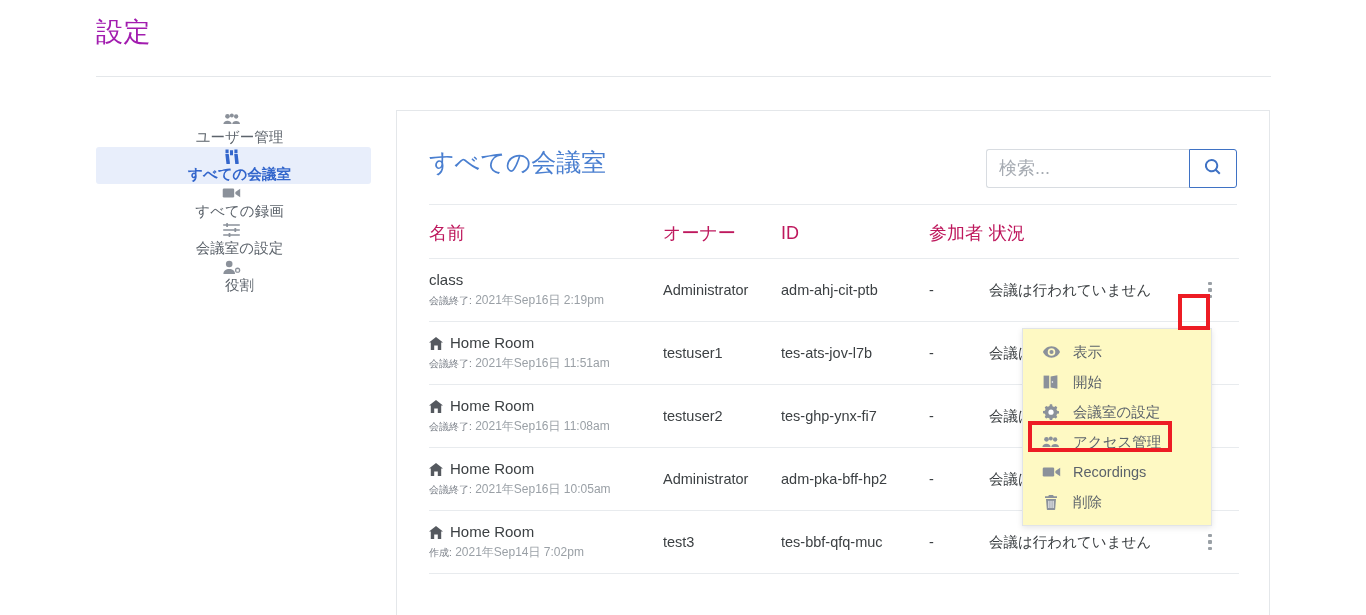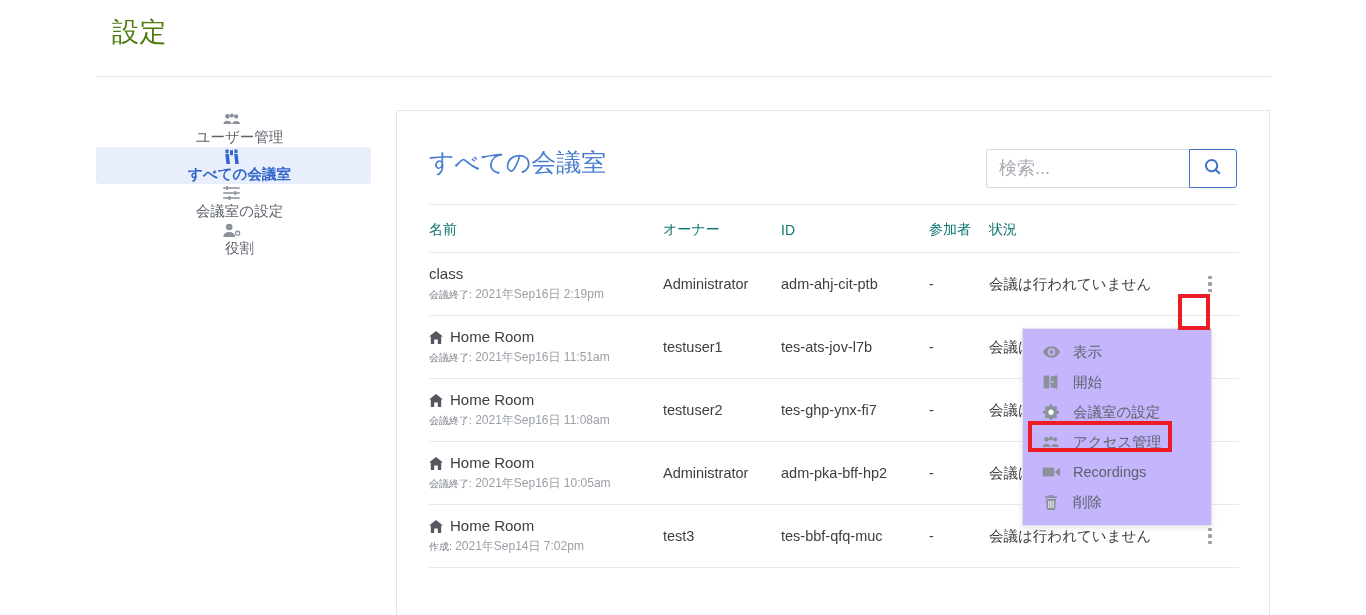--- a/index.html
+++ b/index.html
@@ -21,25 +21,25 @@
     position: absolute;
     left: 96px;
     top: 0;
     width: 1175px;
     height: 77px;
     border-bottom: 1px solid #e4e7ea;
     box-sizing: border-box;
   }
   .page-title {
     position: absolute;
-    left: 16px;
+    left: 0;
     top: 14px;
     font-size: 27px;
     font-weight: 400;
-    color: #4d7c0f;
+    color: #a21caf;
     letter-spacing: 0.5px;
   }
 
   
   .sidebar {
     position: absolute;
     left: 96px;
     top: 110px;
     width: 275px;
   }
@@ -139,22 +139,22 @@
   
   .tbl {
     margin: 0 32px;
     width: calc(100% - 64px);
     border-collapse: collapse;
     table-layout: fixed;
   }
   .tbl th {
     text-align: left;
     font-weight: 400;
-    font-size: 14px;
-    color: #0f766e;
+    font-size: 18px;
+    color: #be185d;
     padding: 16px 0 13px 0;
     border-bottom: 1px solid #e8ebee;
   }
   .tbl td {
     padding: 12px 0;
     border-bottom: 1px solid #e8ebee;
     font-size: 14.5px;
     color: #3c4043;
     vertical-align: middle;
   }
@@ -218,21 +218,21 @@
     z-index: 40;
     pointer-events: none;
   }
 
   
   .dropdown {
     position: absolute;
     left: 1022px;
     top: 328px;
     width: 190px;
-    background: #c4b5fd;
+    background: #fef9c3;
     border: 1px solid #e1e4e8;
     box-shadow: 0 2px 6px rgba(0,0,0,0.10);
     padding: 8px 0;
     z-index: 30;
     box-sizing: border-box;
   }
   .menu-item {
     display: flex;
     align-items: center;
     height: 30px;
@@ -289,20 +289,29 @@
   <div class="nav-item active">
     <span class="nav-icon">
       <svg width="17" height="15" viewBox="0 0 18 16">
           <path d="M2.6 0.6h3.3v4H2.6zM12.1 0.6h3.3v4h-3.3zM7.4 1.4h3.2v5.2H7.4z"></path>
           <path d="M2.4 5.4h3.7L7.3 15a1.9 1.9 0 0 1-3.8 0zM11.9 5.4h3.7l1.1 9.6a1.9 1.9 0 0 1-3.8 0z"></path>
         </svg>
     </span>
     <span class="nav-label">すべての会議室</span>
   </div>
 
+  <div class="nav-item">
+    <span class="nav-icon">
+      <svg width="19" height="12" viewBox="0 0 20 13">
+          <rect x="0.5" y="1.5" width="12.4" height="10" rx="1.4"></rect>
+          <path d="M14.2 5.3L19.4 2v9l-5.2-3.3z"></path>
+        </svg>
+    </span>
+    <span class="nav-label">すべての録画</span>
+  </div>
 
 
   <div class="nav-item">
     <span class="nav-icon">
       <svg width="18" height="14" viewBox="0 0 18 14">
           <rect x="0" y="1.2" width="17" height="1.5" rx="0.7"></rect>
           <rect x="0" y="6.2" width="17" height="1.5" rx="0.7"></rect>
           <rect x="0" y="11.2" width="17" height="1.5" rx="0.7"></rect>
           <rect x="3.2" y="0" width="1.8" height="4" rx="0.6"></rect>
           <rect x="11.4" y="5" width="1.8" height="4" rx="0.6"></rect>

